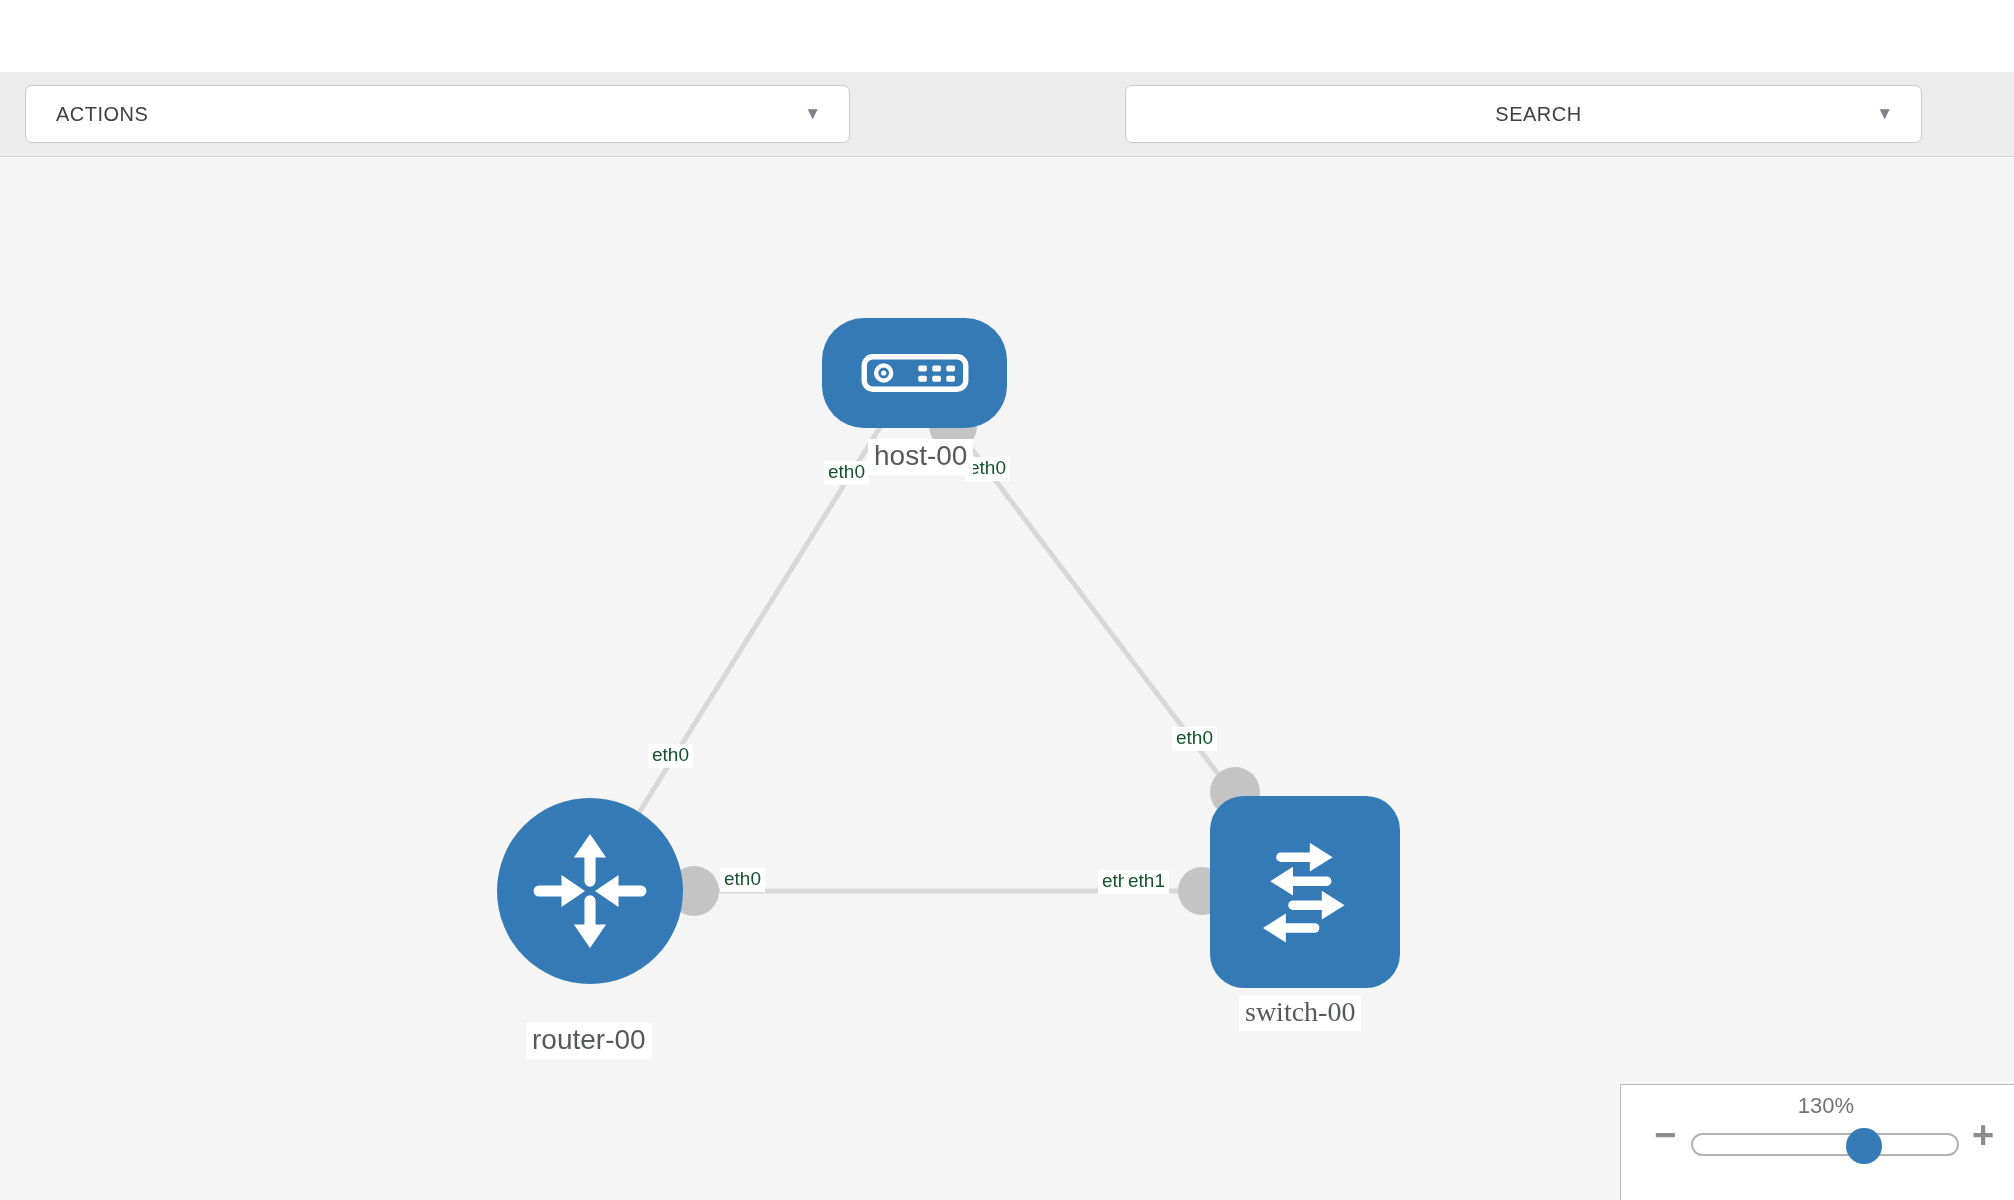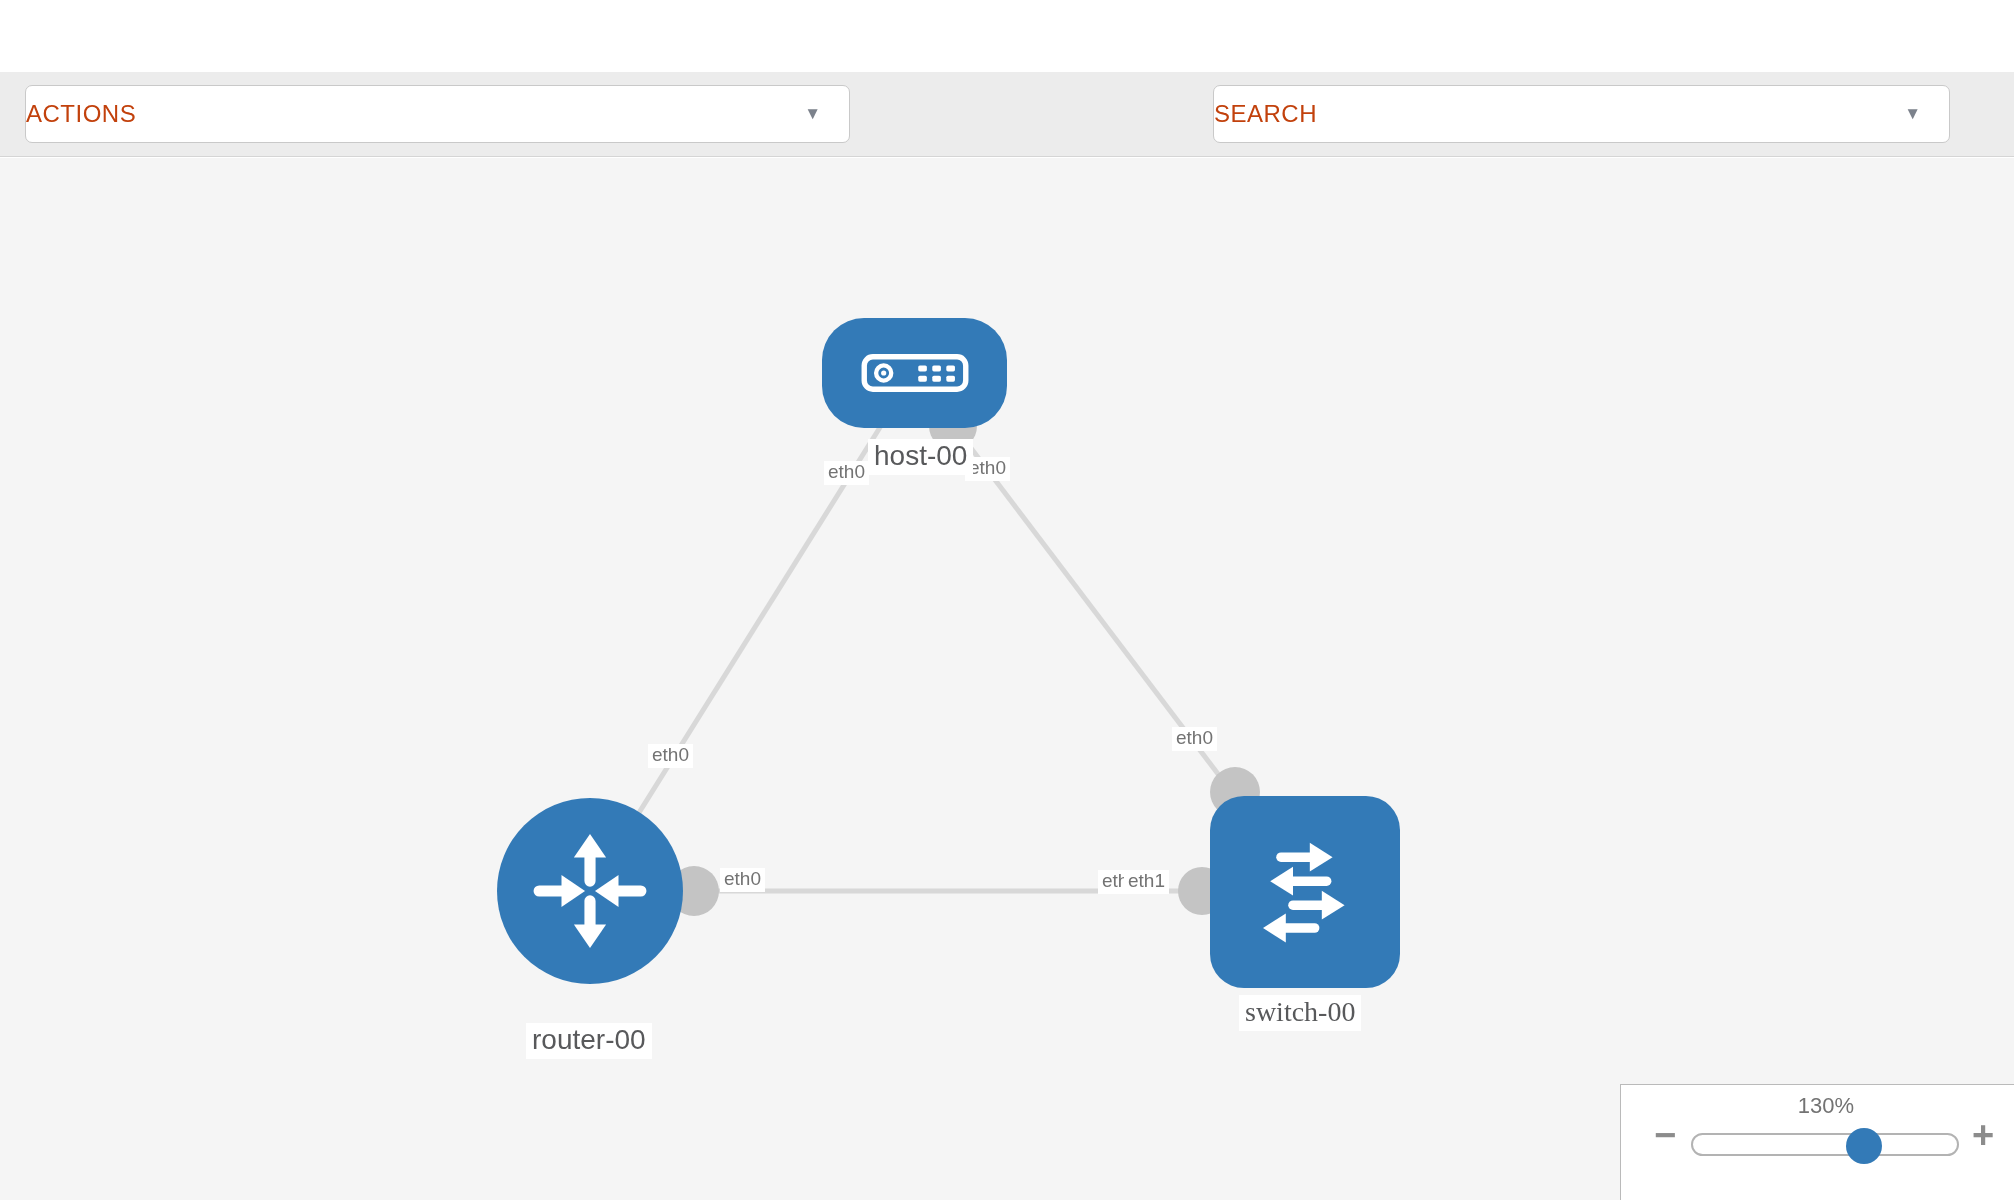--- a/index.html
+++ b/index.html
@@ -8,39 +8,39 @@
   #app { position:relative; width:2014px; height:1200px; background:#fff; }
 
   
   .header { position:absolute; left:0; top:0; width:2014px; height:70px; background:#fff; border-bottom:2px solid #e6e6e6; }
   .header-title { position:absolute; left:40px; top:18px; font-size:29px; font-weight:bold; color:#6e6e6e; letter-spacing:0.2px; }
   .close-btn { position:absolute; left:1948px; top:17px; width:31px; height:31px; cursor:pointer; }
 
   
   .toolbar { position:absolute; left:0; top:72px; width:2014px; height:85px; background:#ececec; border-bottom:1px solid #d5d5d5; }
   .dropdown { position:absolute; top:13px; height:58px; background:#fff; border:1px solid #c9c9c9; border-radius:7px; display:flex; align-items:center; cursor:pointer; }
-  .dropdown-label { font-size:24px; color:#c2410c; letter-spacing:0.5px; }
+  .dropdown-label { font-size:20px; color:#404040; padding-left:30px; letter-spacing:0.5px; }
   .dropdown-caret { position:absolute; right:28px; top:50%; transform:translateY(-50%); font-size:17px; color:#7c828c; }
   .dd-actions { left:25px; width:825px; }
-  .dd-search { left:1213px; width:737px; }
+  .dd-search { left:1125px; width:797px;justify-content:center; }
   .tool-icon { position:absolute; top:96px; width:40px; height:40px; cursor:pointer; }
   .icon-wrench { left:1048px; }
   .icon-key { left:1114px; }
 
   
   .canvas { position:absolute; left:0; top:158px; width:2014px; height:1132px; background:#f5f5f5; overflow:hidden; }
   .links-layer { position:absolute; left:0; top:0; }
 
   .node { position:absolute; background:#337ab7; display:flex; align-items:center; justify-content:center; cursor:pointer; z-index:3; }
   .node-host   { left:822px; top:160px; width:185px; height:110px; border-radius:42px; }
   .node-router { left:497px; top:640px; width:186px; height:186px; border-radius:50%; }
   .node-switch { left:1210px; top:638px; width:190px; height:192px; border-radius:34px; }
 
   .dev-label { position:absolute; background:#fff; color:#58595b; font-size:28px; padding:1px 6px 3px 6px; z-index:5; white-space:nowrap; }
-  .if-label  { position:absolute; background:#fff; color:#737373; font-size:19px; padding:0 4px 2px 4px; z-index:4; white-space:nowrap; }
+  .if-label  { position:absolute; background:#fff; color:#14532d; font-size:19px; padding:0 4px 2px 4px; z-index:4; white-space:nowrap; }
 
   
   .zoom-panel { position:absolute; left:1620px; top:926px; width:395px; height:117px; background:#fff; border:1px solid #bababa; z-index:6; }
   .zoom-level { position:absolute; left:120px; top:8px; width:170px; text-align:center; font-size:22px; color:#737373; }
   .zoom-minus { position:absolute; left:24px; top:30px; width:40px; height:40px; font-size:38px; font-weight:bold; color:#8c8c8c; cursor:pointer; line-height:40px; text-align:center; }
   .zoom-plus  { position:absolute; left:342px; top:30px; width:40px; height:40px; font-size:38px; font-weight:bold; color:#8c8c8c; cursor:pointer; line-height:40px; text-align:center; }
   .zoom-track { position:absolute; left:70px; top:48px; width:268px; height:23px; background:#fff; border:2px solid #b3b3b3; border-radius:12px; cursor:pointer; }
   .zoom-thumb { position:absolute; left:225px; top:43px; width:36px; height:36px; border-radius:50%; background:#337ab7; cursor:grab; }
 </style>
 </head>

